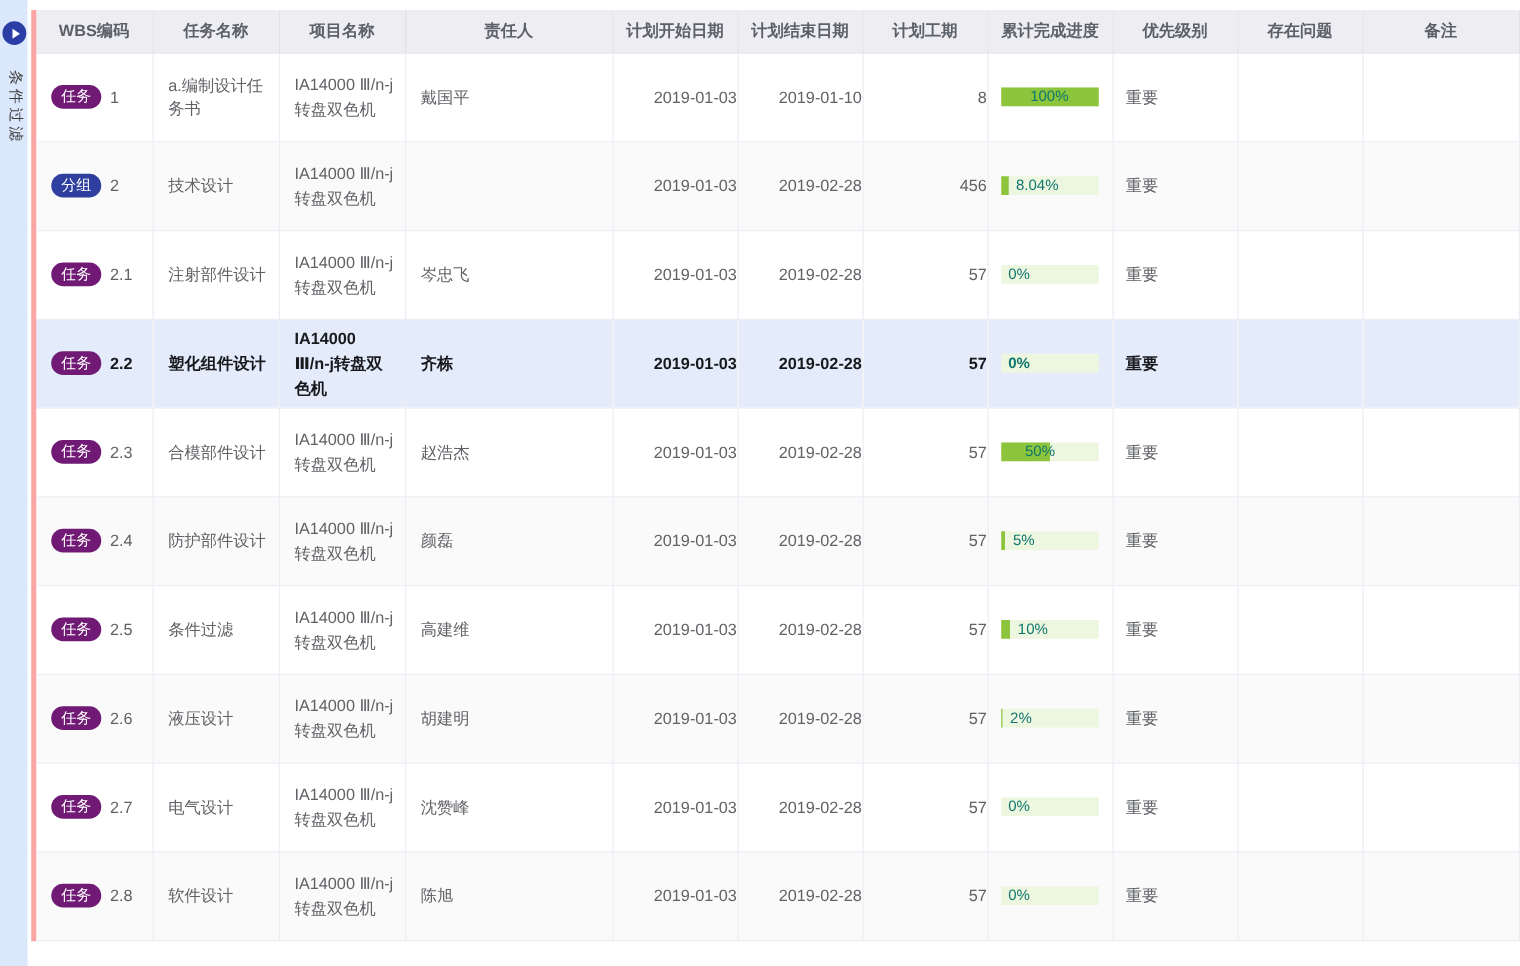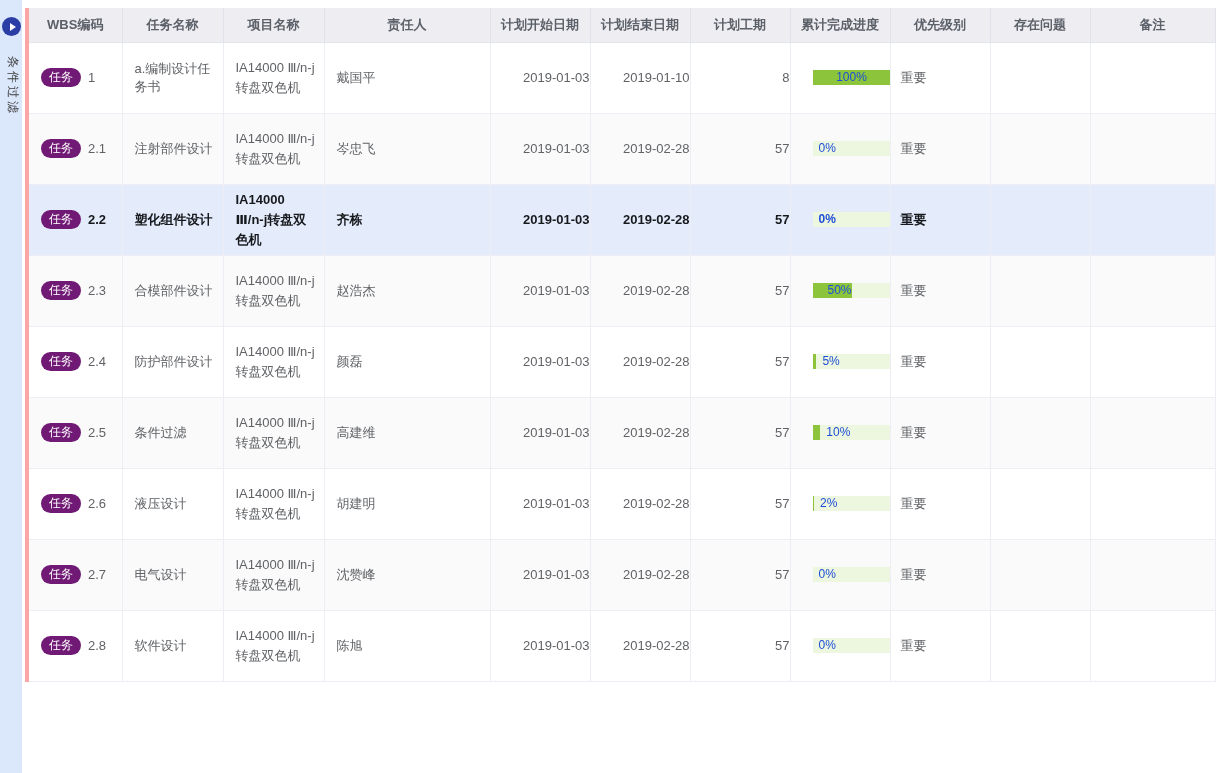--- a/index.html
+++ b/index.html
@@ -78,23 +78,23 @@
     font-size: 12px; color: #fff; font-weight: normal;
     line-height: 15px;
   }
   .badge.task  { background: #701a75; }
   .badge.group { background: #2f3f9f; }
   .wbs-num { margin-left: 7px; }
   
   .bar {
     position: relative;
     width: 78px; height: 15px;
-    margin-left: 22px;
+    margin-left: 10px;
     background: #edf6df;
-    font-size: 12px; color: #1d4ed8;
+    font-size: 12px; color: #0f766e;
   }
   .bar .fill {
     position: absolute; left: 0; top: 0; bottom: 0;
     background: #8cc53c;
   }
   .bar .plabel {
     position: absolute; top: 0; line-height: 15px;
     white-space: nowrap;
   }
 </style>
@@ -158,20 +158,43 @@
               <span class="plabel" style="left: 0px; width: 100%; text-align: center;">100%</span>
             </div>
           </td>
           <td class="cell-priority">重要</td>
           <td class="cell-pad"></td>
           <td class="cell-pad"></td>
         </tr>
         <tr>
           <td>
             <div class="wbs-inner">
+              <span class="badge group">分组</span>
+              <span class="wbs-num">2</span>
+            </div>
+          </td>
+          <td class="cell-pad">技术设计</td>
+          <td class="cell-pad proj">IA14000 Ⅲ/n-j转盘双色机</td>
+          <td class="cell-pad"></td>
+          <td class="cell-center">2019-01-03</td>
+          <td class="cell-center">2019-02-28</td>
+          <td class="cell-center">456</td>
+          <td>
+            <div class="bar">
+              <div class="fill" style="width: 8.04%;"></div>
+              <span class="plabel" style="left: calc(8.04% + 6px);">8.04%</span>
+            </div>
+          </td>
+          <td class="cell-priority">重要</td>
+          <td class="cell-pad"></td>
+          <td class="cell-pad"></td>
+        </tr>
+        <tr>
+          <td>
+            <div class="wbs-inner">
               <span class="badge task">任务</span>
               <span class="wbs-num">2.1</span>
             </div>
           </td>
           <td class="cell-pad">注射部件设计</td>
           <td class="cell-pad proj">IA14000 Ⅲ/n-j转盘双色机</td>
           <td class="cell-pad">岑忠飞</td>
           <td class="cell-center">2019-01-03</td>
           <td class="cell-center">2019-02-28</td>
           <td class="cell-center">57</td>
@@ -217,21 +240,21 @@
           </td>
           <td class="cell-pad">合模部件设计</td>
           <td class="cell-pad proj">IA14000 Ⅲ/n-j转盘双色机</td>
           <td class="cell-pad">赵浩杰</td>
           <td class="cell-center">2019-01-03</td>
           <td class="cell-center">2019-02-28</td>
           <td class="cell-center">57</td>
           <td>
             <div class="bar">
               <div class="fill" style="width: 50%;"></div>
-              <span class="plabel" style="left: 0px; width: 50%; text-align: right;">50%</span>
+              <span class="plabel" style="left: 12px; width: 50%; text-align: center;">50%</span>
             </div>
           </td>
           <td class="cell-priority">重要</td>
           <td class="cell-pad"></td>
           <td class="cell-pad"></td>
         </tr>
         <tr>
           <td>
             <div class="wbs-inner">
               <span class="badge task">任务</span>

